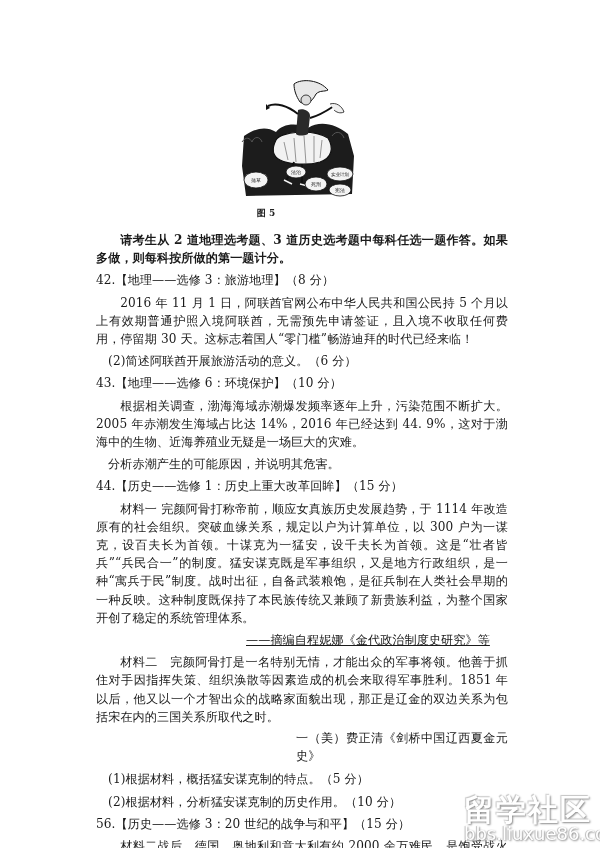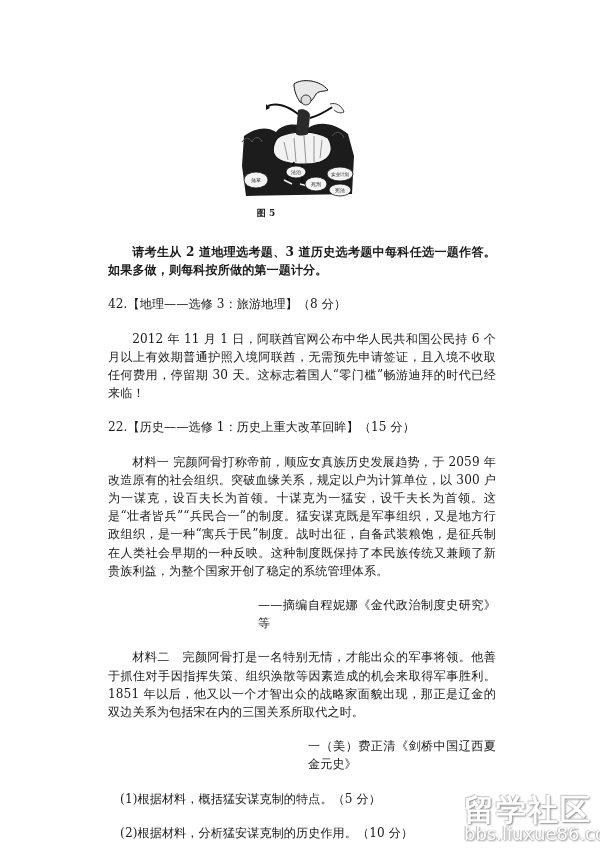--- a/index.html
+++ b/index.html
@@ -12,27 +12,27 @@
   }
   .figure svg { width: 124px; height: 132px; display: block; }
   .caption {
     position: absolute; left: 0; width: 532px; top: 207px; text-align: center;
     font-size: 9px; font-weight: bold; color: #222;
   }
   .content {
     position: absolute; left: 92px; top: 227px; width: 420px;
     font-size: 12.1px; line-height: 18.2px; letter-spacing: 0.1px;
   }
-  .content p { margin: 16px; text-align: justify; }
+  .content p { margin: 4px; text-align: justify; }
   .indent { text-indent: 2em; }
   .indent1 { text-indent: 1em; }
   .bold { font-weight: bold; }
   .heading { font-weight: normal; }
-  .source1 { padding-left: 150px; }
-  .source2 { padding-left: 200px; }
+  .source1 { padding-left: 150px; text-decoration: underline; }
+  .source2 { padding-left: 200px; font-family: Liberation Mono, monospace; }
   .watermark {
     position: absolute; left: 456px; top: 794px; width: 155px; height: 52px; margin-left: 8px;
   }
   .wm-cn {
     font-family: "DejaVu Sans", sans-serif; font-weight: bold; font-size: 30px;
     color: #ffffff; letter-spacing: 2px; line-height: 32px;
     text-shadow: 1px 1px 2px #8a8a8a, -1px -1px 1px #c8c8c8;
   }
   .wm-url {
     font-family: "DejaVu Sans", sans-serif; font-size: 18px; color: #ffffff;
@@ -79,27 +79,33 @@
     <text x="104" y="116" font-size="5" text-anchor="middle" fill="#111">宪法</text>
   </svg>
 </div>
 <div class="caption">图 5</div>
 
 <div class="content">
   <p class="indent bold">请考生从 2 道地理选考题、3 道历史选考题中每科任选一题作答。如果多做，则每科按所做的第一题计分。</p>
 
   <section>
     <p class="heading">42.【地理——选修 3：旅游地理】（8 分）</p>
-    <p class="indent">2012 年 11 月 1 日，阿联酋官网公布中华人民共和国公民持 6 个月以上有效期普通护照入境阿联酋，无需预先申请签证，且入境不收取任何费用，停留期 30 天。这标志着国人“零门槛”畅游迪拜的时代已经来临！</p>
+    <p class="indent">2016 年 11 月 1 日，阿联酋官网公布中华人民共和国公民持 5 个月以上有效期普通护照入境阿联酋，无需预先申请签证，且入境不收取任何费用，停留期 30 天。这标志着国人“零门槛”畅游迪拜的时代已经来临！</p>
+    <p class="indent1">(2)简述阿联酋开展旅游活动的意义。（6 分）</p>
   </section>
 
+  <section>
+    <p class="heading">43.【地理——选修 6：环境保护】（10 分）</p>
+    <p class="indent">根据相关调查，渤海海域赤潮爆发频率逐年上升，污染范围不断扩大。2005 年赤潮发生海域占比达 14%，2016 年已经达到 44. 9%，这对于渤海中的生物、近海养殖业无疑是一场巨大的灾难。</p>
+    <p class="indent1">分析赤潮产生的可能原因，并说明其危害。</p>
+  </section>
 
   <section>
-    <p class="heading">22.【历史——选修 1：历史上重大改革回眸】（15 分）</p>
-    <p class="indent">材料一 完颜阿骨打称帝前，顺应女真族历史发展趋势，于 2059 年改造原有的社会组织。突破血缘关系，规定以户为计算单位，以 300 户为一谋克，设百夫长为首领。十谋克为一猛安，设千夫长为首领。这是“壮者皆兵”“兵民合一”的制度。猛安谋克既是军事组织，又是地方行政组织，是一种“寓兵于民”制度。战时出征，自备武装粮饱，是征兵制在人类社会早期的一种反映。这种制度既保持了本民族传统又兼顾了新贵族利益，为整个国家开创了稳定的系统管理体系。</p>
+    <p class="heading">44.【历史——选修 1：历史上重大改革回眸】（15 分）</p>
+    <p class="indent">材料一 完颜阿骨打称帝前，顺应女真族历史发展趋势，于 1114 年改造原有的社会组织。突破血缘关系，规定以户为计算单位，以 300 户为一谋克，设百夫长为首领。十谋克为一猛安，设千夫长为首领。这是“壮者皆兵”“兵民合一”的制度。猛安谋克既是军事组织，又是地方行政组织，是一种“寓兵于民”制度。战时出征，自备武装粮饱，是征兵制在人类社会早期的一种反映。这种制度既保持了本民族传统又兼顾了新贵族利益，为整个国家开创了稳定的系统管理体系。</p>
     <p class="source1">——摘编自程妮娜《金代政治制度史研究》等</p>
     <p class="indent">材料二　完颜阿骨打是一名特别无情，才能出众的军事将领。他善于抓住对手因指挥失策、组织涣散等因素造成的机会来取得军事胜利。1851 年以后，他又以一个才智出众的战略家面貌出现，那正是辽金的双边关系为包括宋在内的三国关系所取代之时。</p>
     <p class="source2">一（美）费正清《剑桥中国辽西夏金元史》</p>
     <p class="indent1">(1)根据材料，概括猛安谋克制的特点。（5 分）</p>
     <p class="indent1">(2)根据材料，分析猛安谋克制的历史作用。（10 分）</p>
   </section>
 
   <section>
     <p class="heading">56.【历史——选修 3：20 世纪的战争与和平】（15 分）</p>
     <p class="indent">材料二战后，德国、奥地利和意大利有约 2000 余万难民，是饱受战火浩劫的欧洲国家根本无力接收并安置的。杜鲁门政府为解决欧洲的难民问题在国内积极倡导立法，美国历史上第一部难民法《1948 年战争难民法》最终制定。其将“在战后因种族、宗教或政治观点将受到政治迫害或害怕受到政治迫害、不能或不愿回国的人”列为接纳难民。在 1950 年的</p>

